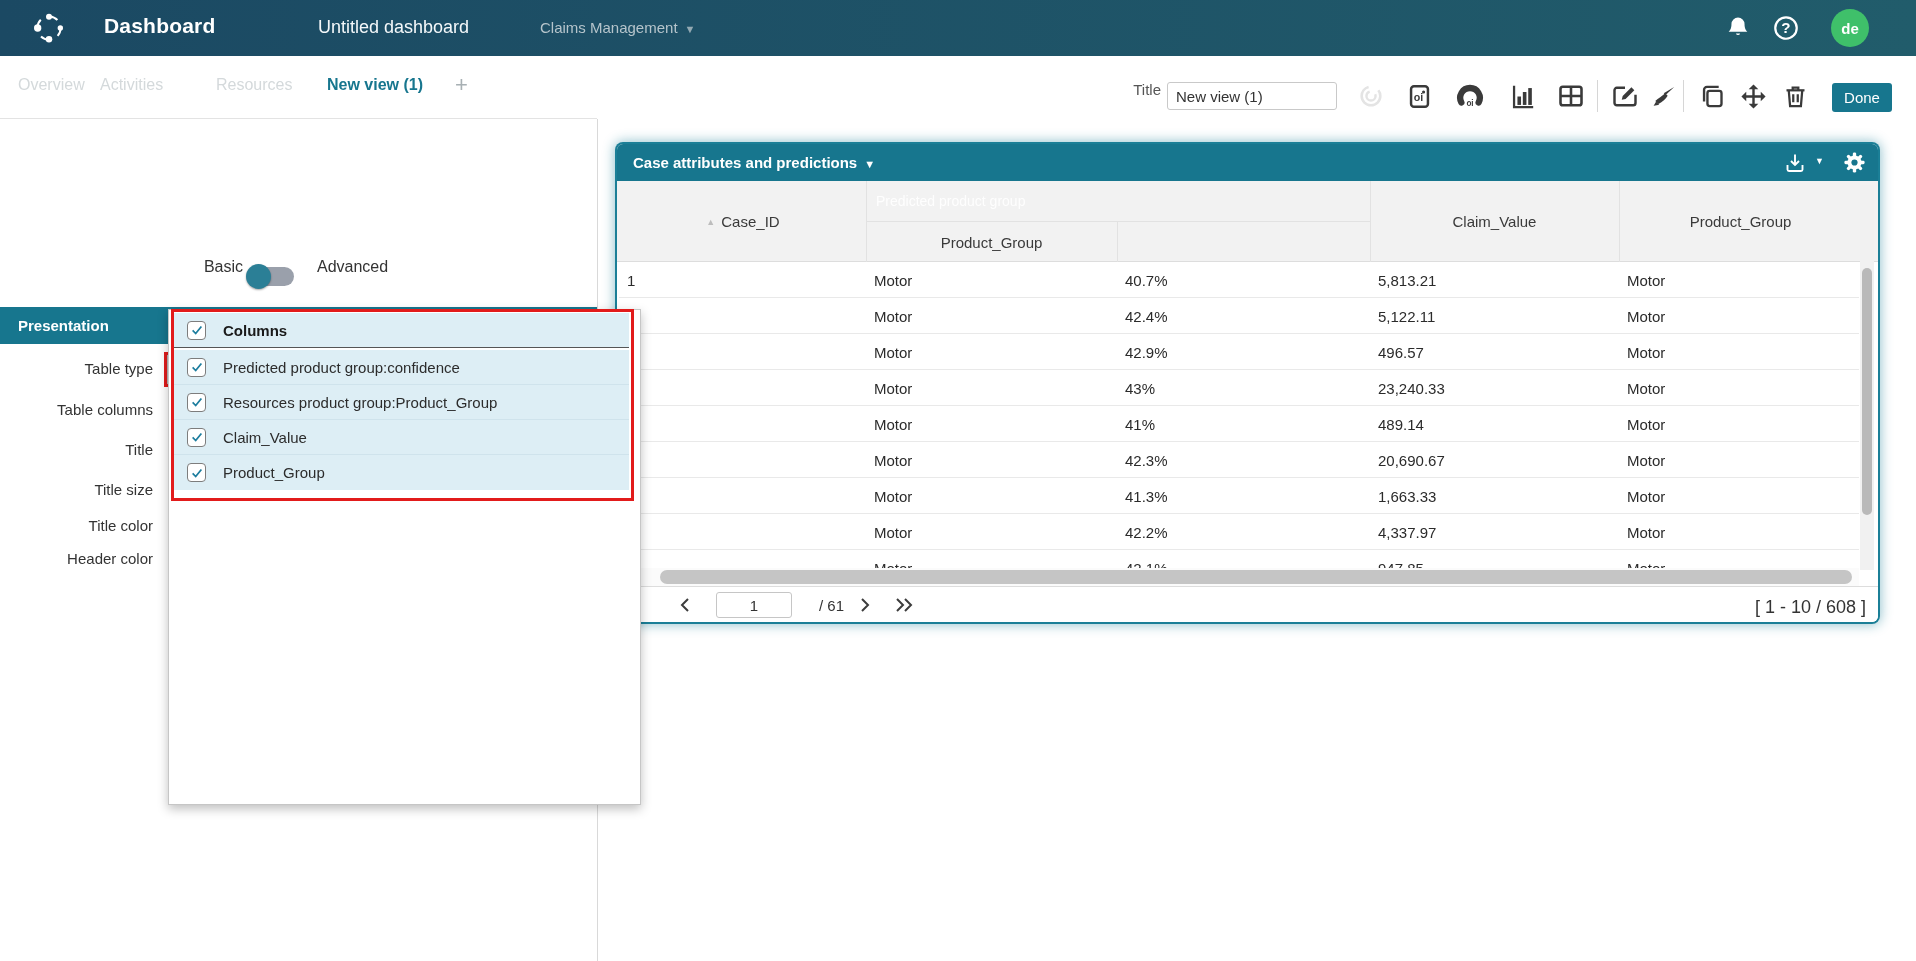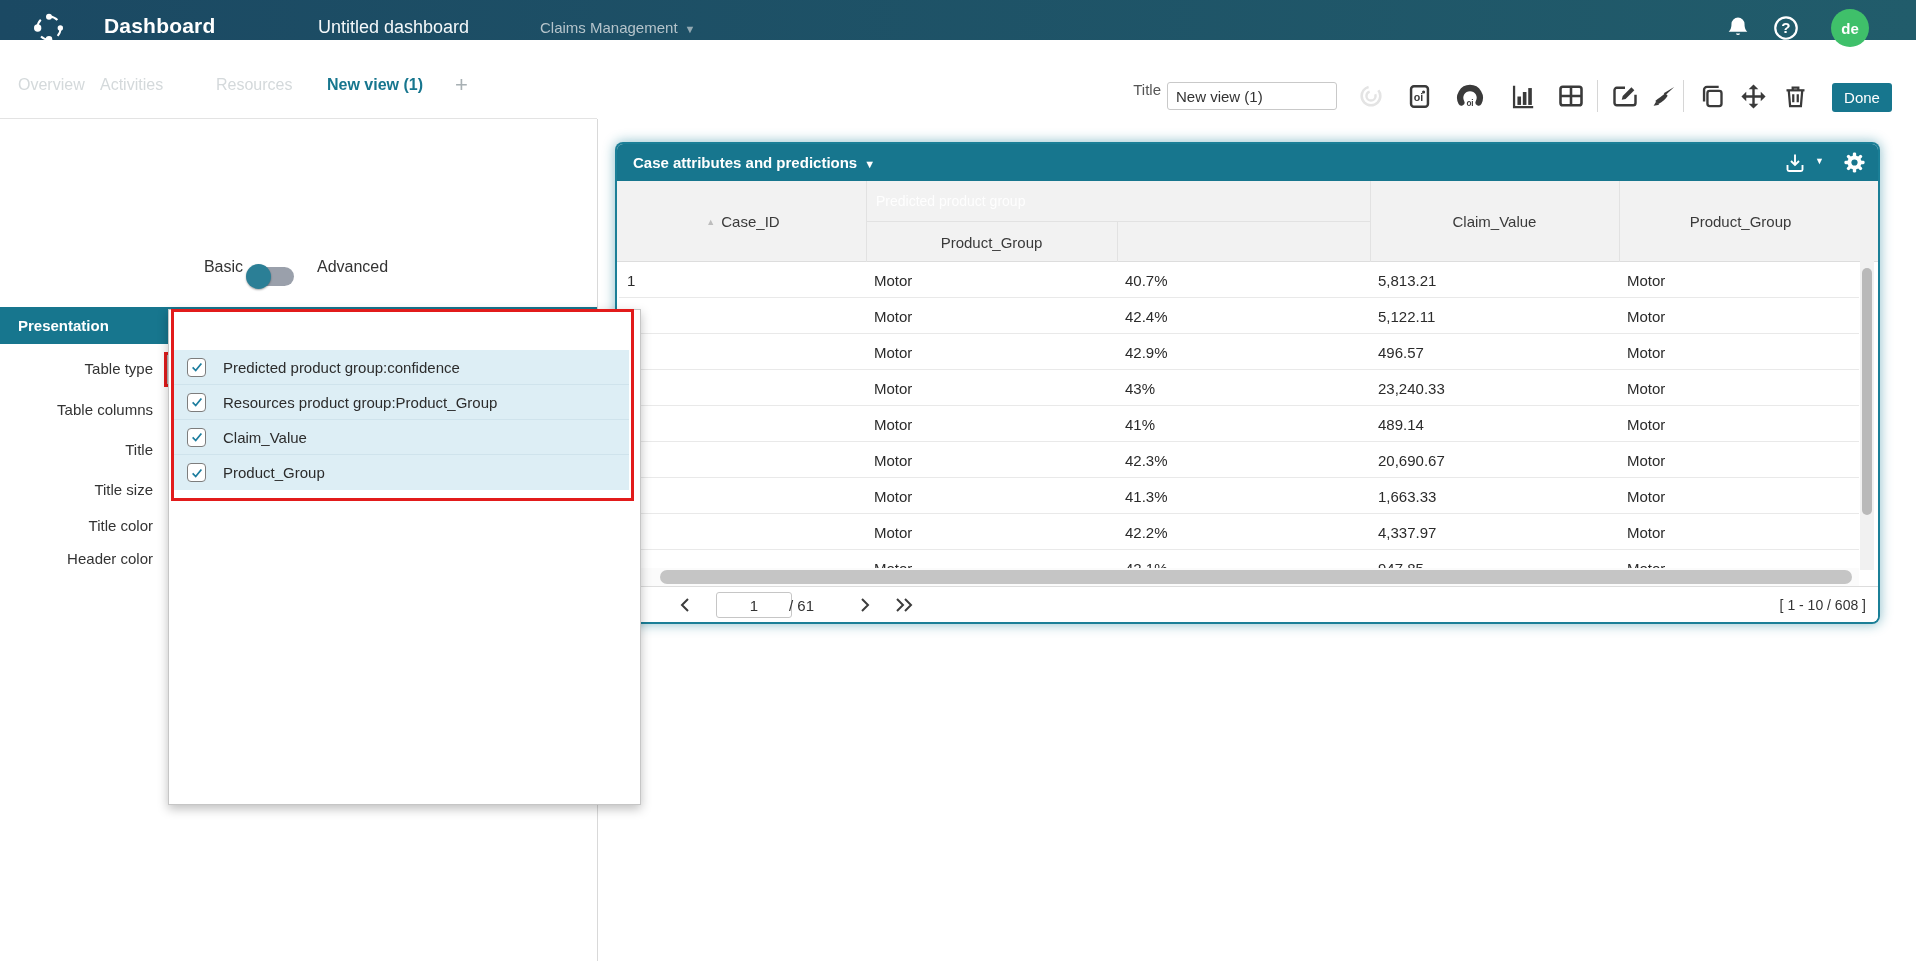--- a/index.html
+++ b/index.html
@@ -2,21 +2,21 @@
 <html><head>
 <meta charset="utf-8">
 <style>
   * { margin:0; padding:0; box-sizing:border-box; }
   html,body { background:#fff; }
   body { font-family:"Liberation Sans","DejaVu Sans",sans-serif; color:#333; }
   #root { position:relative; width:1916px; height:961px; overflow:hidden; background:#fff; }
   .abs { position:absolute; }
 
   
-  #navbar { position:absolute; left:0; top:0; width:1916px; height:40px;
+  #navbar { position:absolute; left:0; top:0; width:1916px; height:56px;
             background:linear-gradient(90deg,#1b4963,#215c6b); }
   #brand { position:absolute; left:104px; top:14px; font-size:21px; font-weight:bold; color:#fff; letter-spacing:.2px; }
   #dash-title { position:absolute; left:318px; top:17px; font-size:18px; color:#f4f8fa; }
   #process-sel { position:absolute; left:540px; top:19px; font-size:15px; color:#b5c4cb; cursor:pointer; }
   #process-sel .caret { color:#93a9b2; font-size:11px; margin-left:7px; }
   .nav-icon { position:absolute; top:14px; width:28px; height:28px; }
   #avatar { position:absolute; left:1831px; top:9px; width:38px; height:38px; border-radius:50%;
             background:#3fc06a; color:#fff; font-size:15px; font-weight:bold;
             display:flex; align-items:center; justify-content:center; }
 
@@ -101,22 +101,22 @@
 
   #vscroll-track { position:absolute; left:1243px; top:41px; width:14px; height:385px; background:#f1f1f1; }
   #vscroll-thumb { position:absolute; left:1245px; top:124px; width:10px; height:247px; background:#b9b9b9; border-radius:5px; }
   #hscroll-track { position:absolute; left:2px; top:424px; width:1240px; height:18px; background:#fbfbfb; }
   #hscroll-thumb { position:absolute; left:43px; top:426px; width:1192px; height:14px; background:#c5c5c5; border-radius:7px; }
 
   #pager { position:absolute; left:0; top:442px; width:100%; height:36px; background:#fff; border-top:1px solid #ddd; }
   .pg-btn { position:absolute; top:6px; width:24px; height:24px; display:flex; align-items:center; justify-content:center; cursor:pointer; }
   #page-input { position:absolute; left:99px; top:5px; width:76px; height:26px; border:1px solid #c6c6c6;
                 border-radius:3px; text-align:center; font-size:15px; font-family:inherit; color:#333; }
-  #pages-label { position:absolute; left:172px; top:10px; font-size:15px; color:#333; }
-  #range-label { position:absolute; right:12px; top:10px; font-size:14px; color:#333; }
+  #pages-label { position:absolute; left:202px; top:10px; font-size:15px; color:#333; }
+  #range-label { position:absolute; right:12px; top:10px; font-size:18px; color:#333; }
 </style>
 </head>
 <body>
 
 <div id="root">
 
   <header id="navbar">
     <svg class="abs" style="left:32px;top:11px" width="34" height="34" viewBox="0 0 24 24">
       <g fill="none" stroke="#fff" stroke-width="1.4">
         <circle cx="12" cy="12" r="8.2" stroke-dasharray="6 7"></circle>
@@ -256,20 +256,28 @@
     </div>
 
     <div id="select-btn">
       <span class="lbl">Select</span>
       <span class="split"></span>
       <span class="caret">▼</span>
     </div>
   </div>
 
   <div id="columns-dropdown">
+    <div class="dd-item header-item" style="top:3px">
+      <span class="dd-check">
+        <svg width="14" height="14" viewBox="0 0 16 16">
+            <polyline points="3,8.5 6.5,12 13,4" fill="none" stroke="#1c7d9e" stroke-width="2"></polyline>
+          </svg>
+      </span>
+      <span class="dd-label" style="font-weight:bold;color:#1a1a1a">Columns</span>
+    </div>
     <div class="dd-item" style="top:40px">
       <span class="dd-check">
         <svg width="14" height="14" viewBox="0 0 16 16">
             <polyline points="3,8.5 6.5,12 13,4" fill="none" stroke="#1c7d9e" stroke-width="2"></polyline>
           </svg>
       </span>
       <span class="dd-label">Predicted product group:confidence</span>
     </div>
     <div class="dd-item" style="top:75px">
       <span class="dd-check">

